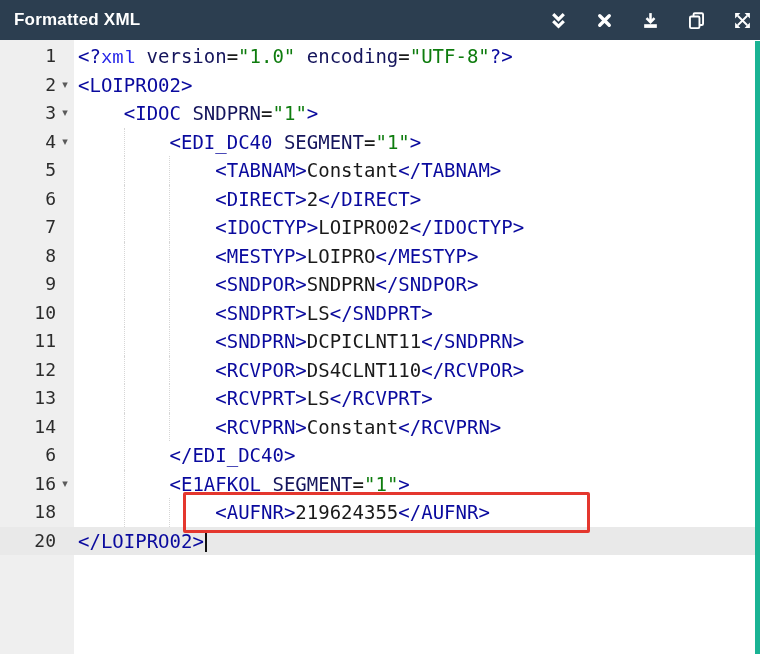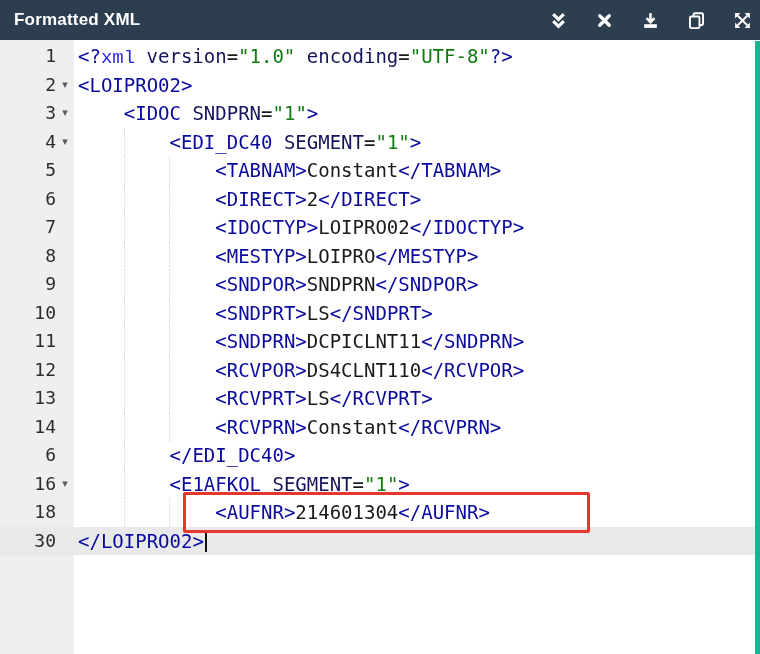--- a/index.html
+++ b/index.html
@@ -99,20 +99,20 @@
         <div class="code-line"><span class="iguide" style="left: 123.6px;"></span><span class="iguide" style="left: 169.2px;"></span><span class="lnum">7</span><span class="lfold"></span><span class="lcode">            <span class="tk-t">&lt;IDOCTYP&gt;</span><span class="tk-x">LOIPRO02</span><span class="tk-t">&lt;/IDOCTYP&gt;</span></span></div>
         <div class="code-line"><span class="iguide" style="left: 123.6px;"></span><span class="iguide" style="left: 169.2px;"></span><span class="lnum">8</span><span class="lfold"></span><span class="lcode">            <span class="tk-t">&lt;MESTYP&gt;</span><span class="tk-x">LOIPRO</span><span class="tk-t">&lt;/MESTYP&gt;</span></span></div>
         <div class="code-line"><span class="iguide" style="left: 123.6px;"></span><span class="iguide" style="left: 169.2px;"></span><span class="lnum">9</span><span class="lfold"></span><span class="lcode">            <span class="tk-t">&lt;SNDPOR&gt;</span><span class="tk-x">SNDPRN</span><span class="tk-t">&lt;/SNDPOR&gt;</span></span></div>
         <div class="code-line"><span class="iguide" style="left: 123.6px;"></span><span class="iguide" style="left: 169.2px;"></span><span class="lnum">10</span><span class="lfold"></span><span class="lcode">            <span class="tk-t">&lt;SNDPRT&gt;</span><span class="tk-x">LS</span><span class="tk-t">&lt;/SNDPRT&gt;</span></span></div>
         <div class="code-line"><span class="iguide" style="left: 123.6px;"></span><span class="iguide" style="left: 169.2px;"></span><span class="lnum">11</span><span class="lfold"></span><span class="lcode">            <span class="tk-t">&lt;SNDPRN&gt;</span><span class="tk-x">DCPICLNT11</span><span class="tk-t">&lt;/SNDPRN&gt;</span></span></div>
         <div class="code-line"><span class="iguide" style="left: 123.6px;"></span><span class="iguide" style="left: 169.2px;"></span><span class="lnum">12</span><span class="lfold"></span><span class="lcode">            <span class="tk-t">&lt;RCVPOR&gt;</span><span class="tk-x">DS4CLNT110</span><span class="tk-t">&lt;/RCVPOR&gt;</span></span></div>
         <div class="code-line"><span class="iguide" style="left: 123.6px;"></span><span class="iguide" style="left: 169.2px;"></span><span class="lnum">13</span><span class="lfold"></span><span class="lcode">            <span class="tk-t">&lt;RCVPRT&gt;</span><span class="tk-x">LS</span><span class="tk-t">&lt;/RCVPRT&gt;</span></span></div>
         <div class="code-line"><span class="iguide" style="left: 123.6px;"></span><span class="iguide" style="left: 169.2px;"></span><span class="lnum">14</span><span class="lfold"></span><span class="lcode">            <span class="tk-t">&lt;RCVPRN&gt;</span><span class="tk-x">Constant</span><span class="tk-t">&lt;/RCVPRN&gt;</span></span></div>
         <div class="code-line"><span class="iguide" style="left: 123.6px;"></span><span class="lnum">6</span><span class="lfold"></span><span class="lcode">        <span class="tk-t">&lt;/EDI_DC40&gt;</span></span></div>
         <div class="code-line"><span class="iguide" style="left: 123.6px;"></span><span class="lnum">16</span><span class="lfold">▾</span><span class="lcode">        <span class="tk-t">&lt;E1AFKOL</span><span class="tk-x"> </span><span class="tk-a">SEGMENT</span><span class="tk-x">=</span><span class="tk-v">"1"</span><span class="tk-t">&gt;</span></span></div>
-        <div class="code-line"><span class="iguide" style="left: 123.6px;"></span><span class="iguide" style="left: 169.2px;"></span><span class="lnum">18</span><span class="lfold"></span><span class="lcode">            <span class="tk-t">&lt;AUFNR&gt;</span><span class="tk-x">214601304</span><span class="tk-t">&lt;/AUFNR&gt;</span></span></div>
-        <div class="code-line active"><span class="lnum">30</span><span class="lfold"></span><span class="lcode"><span class="tk-t">&lt;/LOIPRO02&gt;</span><span class="caret"></span></span></div>
+        <div class="code-line"><span class="iguide" style="left: 123.6px;"></span><span class="iguide" style="left: 169.2px;"></span><span class="lnum">18</span><span class="lfold"></span><span class="lcode">            <span class="tk-t">&lt;AUFNR&gt;</span><span class="tk-x">219624355</span><span class="tk-t">&lt;/AUFNR&gt;</span></span></div>
+        <div class="code-line active"><span class="lnum">20</span><span class="lfold"></span><span class="lcode"><span class="tk-t">&lt;/LOIPRO02&gt;</span><span class="caret"></span></span></div>
       </div>
     <div class="annotation-box"></div>
   </div>
 
   <div class="scrollbar"></div>
 </div>
 
 </body></html>

